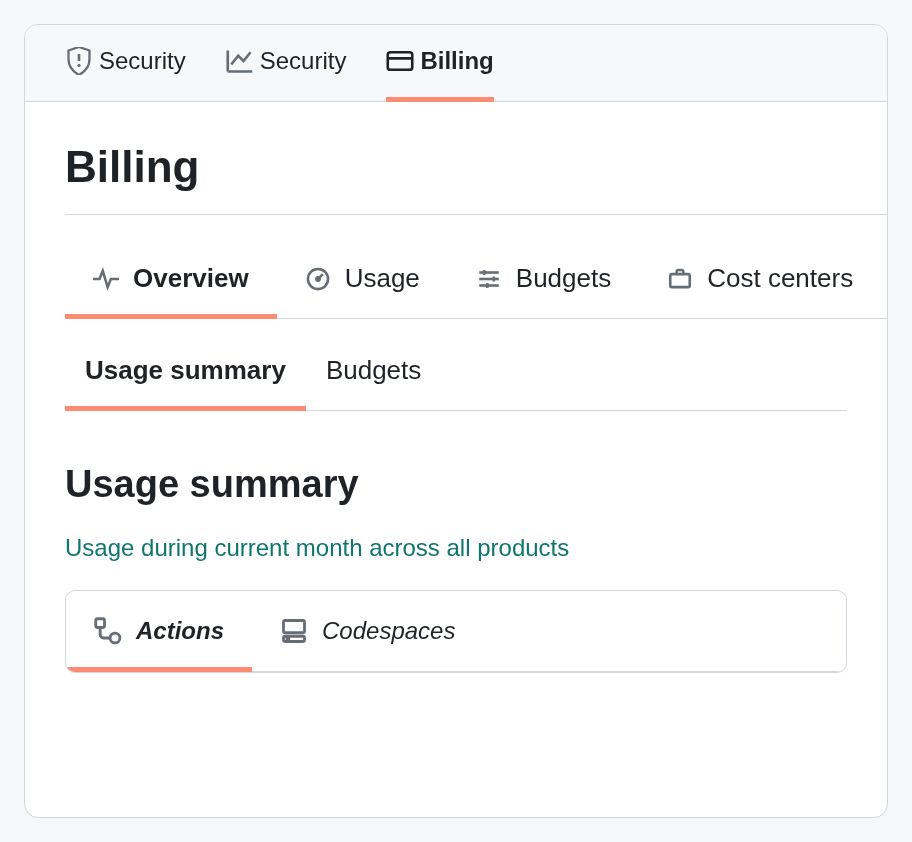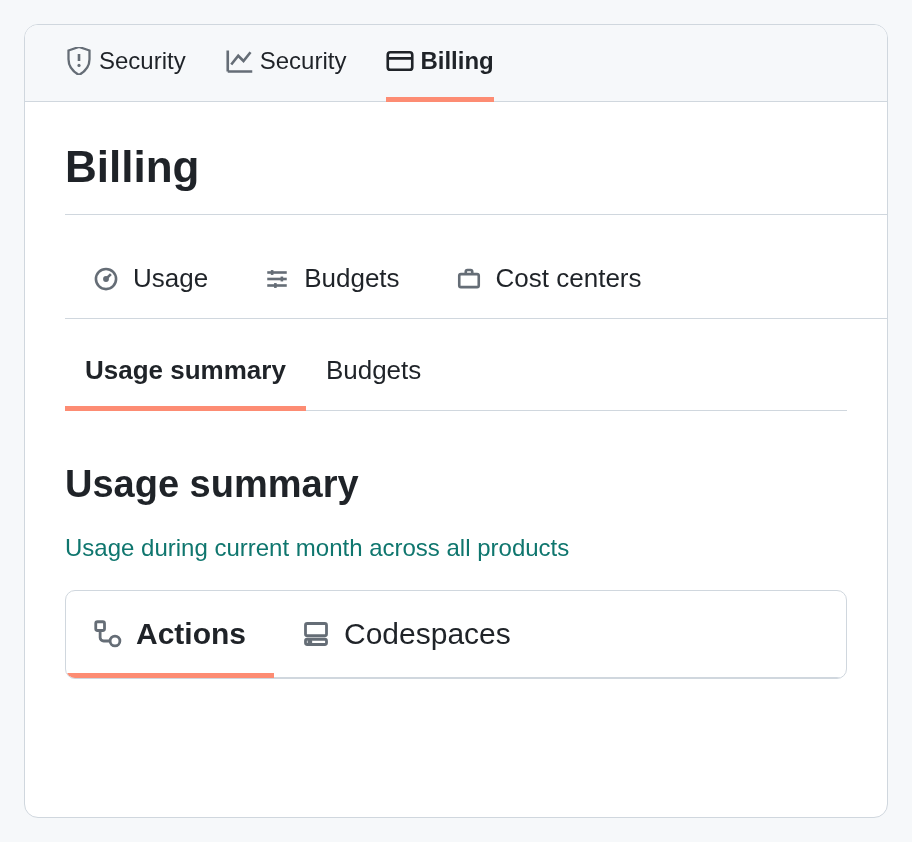--- a/index.html
+++ b/index.html
@@ -82,21 +82,21 @@
   .section-title { font-size: 38px; font-weight: 600; color:#1f2328; }
   .section-sub { font-size: 24px; color:#0f766e; margin-top: 28px; }
 
   .card {
     border: 1px solid #d0d7de;
     border-radius: 10px;
     margin-top: 28px;
     overflow: hidden;
   }
   .card .tabstrip { margin-top: 0; padding-top: 26px; }
-  .card .tab { font-size: 30px; padding: 0 28px 22px 28px; }
+  .card .tab { font-size: 24px; padding: 0 28px 22px 28px; font-style: italic; }
   .card .tab .icon { width: 28px; height: 28px; }
 
   svg { display:block; }
 </style>
 </head>
 <body>
 
 <div class="panel">
 
   <nav class="topnav">
@@ -128,20 +128,28 @@
           </svg>
       </span>
       <span>Billing</span>
     </div>
   </nav>
 
   <div class="content">
     <h1 class="page-title">Billing</h1>
 
     <div class="tabstrip first">
+      <div class="tab active">
+        <span class="icon">
+          <svg viewBox="0 0 16 16" fill="none" stroke="currentColor" stroke-width="1.6">
+              <polyline points="0,8 4,8 6,3 9,13 11,8 16,8"></polyline>
+            </svg>
+        </span>
+        <span>Overview</span>
+      </div>
       <div class="tab">
         <span class="icon">
           <svg viewBox="0 0 16 16" fill="none" stroke="currentColor" stroke-width="1.6">
               <circle cx="8" cy="8" r="6.2"></circle>
               <line x1="8" y1="8" x2="11" y2="5"></line>
               <circle cx="8" cy="8" r="1" fill="currentColor"></circle>
             </svg>
         </span>
         <span>Usage</span>
       </div>

